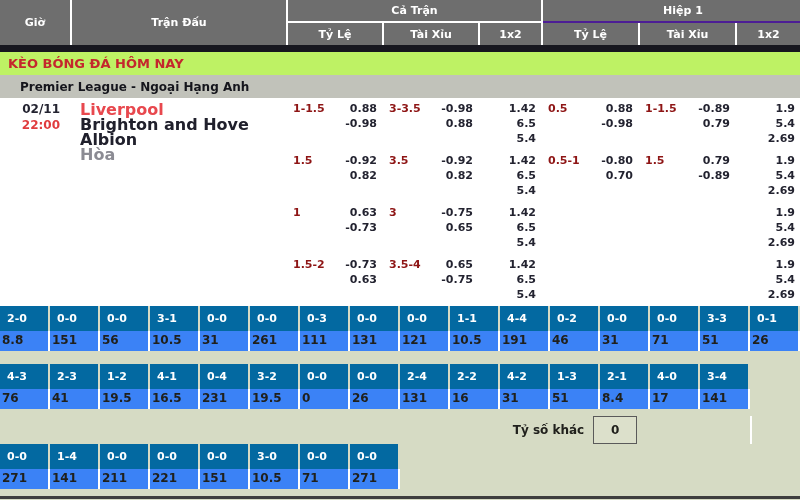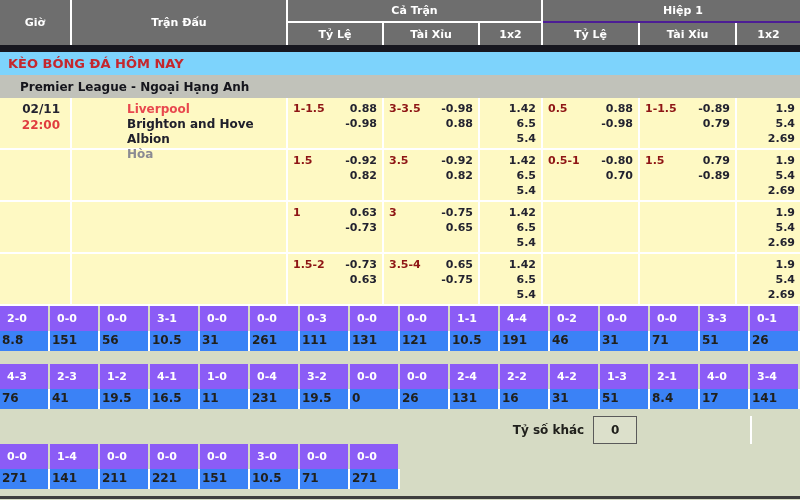--- a/index.html
+++ b/index.html
@@ -14,49 +14,49 @@
            border-right:2px solid #fff; }
   .h-gio   { grid-row:1/3; grid-column:1; }
   .h-td    { grid-row:1/3; grid-column:2; }
   .h-ct    { grid-row:1;   grid-column:3/6; border-bottom:2px solid #fff; }
   .h-h1    { grid-row:1;   grid-column:6/9; border-bottom:2px solid #4c1d95; border-right:none;padding-left:23px; }
   .h-s1{grid-row:2;grid-column:3;} .h-s2{grid-row:2;grid-column:4;} .h-s3{grid-row:2;grid-column:5;}
   .h-s4{grid-row:2;grid-column:6;} .h-s5{grid-row:2;grid-column:7;}
   .h-s6{grid-row:2;grid-column:8;border-right:none;}
 
   .black-band { height:7px; background:#17171f; }
-  .title-band { height:23px; background:#7dd3fc; display:flex; align-items:center; }
+  .title-band { height:23px; background:#bef264; display:flex; align-items:center; }
   .title-band span { color:#c4272d; font-size:13px; padding-left:8px; }
   .league-band { height:23px; background:#c1c2ba; display:flex; align-items:center; }
   .league-band span { color:#15151c; font-size:12px; padding-left:20px; }
 
   
   .orow { display:grid; grid-template-columns:72px 216px 96px 96px 63px 97px 97px 63px;
-          height:52px; background:#fef9c3; border-bottom:2px solid #fff; }
+          height:52px; background:#ffffff; border-bottom:2px solid #fff; }
   .ocell { border-right:2px solid #fff; font-size:11px; color:#232330; padding:3px 5px 0 5px; }
   .ocell:last-child { border-right:none; }
   .gio { text-align:right; padding-right:10px; font-size:12px; line-height:16px; }
   .gio .time { color:#e03c3e; }
-  .match { padding-left:8px; font-size:12px; line-height:15px; padding-top:4px;margin-left:47px; }
+  .match { padding-left:8px; font-size:16px; line-height:15px; padding-top:4px; }
   .match .home { color:#e8484e; }
   .match .away { color:#20202c; }
   .match .draw { color:#8b8b93; }
   .hd .l1 { display:flex; justify-content:space-between; line-height:15px; }
   .hd .line { color:#8e1515; }
   .hd .l2 { text-align:right; line-height:15px; }
   .x2 { text-align:right; line-height:15px; }
 
   
   .band { height:27px; display:flex; align-items:center; justify-content:space-between; padding:0 10px 0 8px; }
   .band .lbl { font-size:12px; color:#20201c; }
   .band .tri { font-size:10px; color:#111; cursor:pointer; }
   .score-row { display:grid; grid-template-columns:repeat(16,50px); }
   .score-row.gap1 { margin-bottom:13px; }
   .score-row.gap2 { margin-bottom:7px; }
-  .sc-box { height:25px; background:#8b5cf6; color:#fff; font-size:11px; line-height:25px;
+  .sc-box { height:25px; background:#0369a1; color:#fff; font-size:11px; line-height:25px;
             padding-left:7px; margin-right:2px; }
   .sc-odds { height:20px; background:#3b82f6; border-right:2px solid #fff; font-size:12px;
              color:#20201c; padding:2px 0 0 2px; }
   .other-wrap { grid-column:9/16; display:flex; align-items:center; justify-content:center; gap:9px; }
   .other-lbl { font-size:12px; color:#20201c; }
   .other-box { width:44px; height:28px; border:1px solid #5a5a5a; background:#dce0cb;
                display:flex; align-items:center; justify-content:center; font-size:12px; color:#20201c; }
   .end-cell { grid-column:16/17; border-left:2px solid #fff; }
   .bottom-bar { position:absolute; left:0; right:0; bottom:1px; height:3px; background:#3e3e3e; }
 </style>
@@ -319,24 +319,20 @@
       </div>
       <div>
         <div class="sc-box">1-2</div>
         <div class="sc-odds">19.5</div>
       </div>
       <div>
         <div class="sc-box">4-1</div>
         <div class="sc-odds">16.5</div>
       </div>
       <div>
-        <div class="sc-box">1-0</div>
-        <div class="sc-odds">11</div>
-      </div>
-      <div>
         <div class="sc-box">0-4</div>
         <div class="sc-odds">231</div>
       </div>
       <div>
         <div class="sc-box">3-2</div>
         <div class="sc-odds">19.5</div>
       </div>
       <div>
         <div class="sc-box">0-0</div>
         <div class="sc-odds">0</div>

